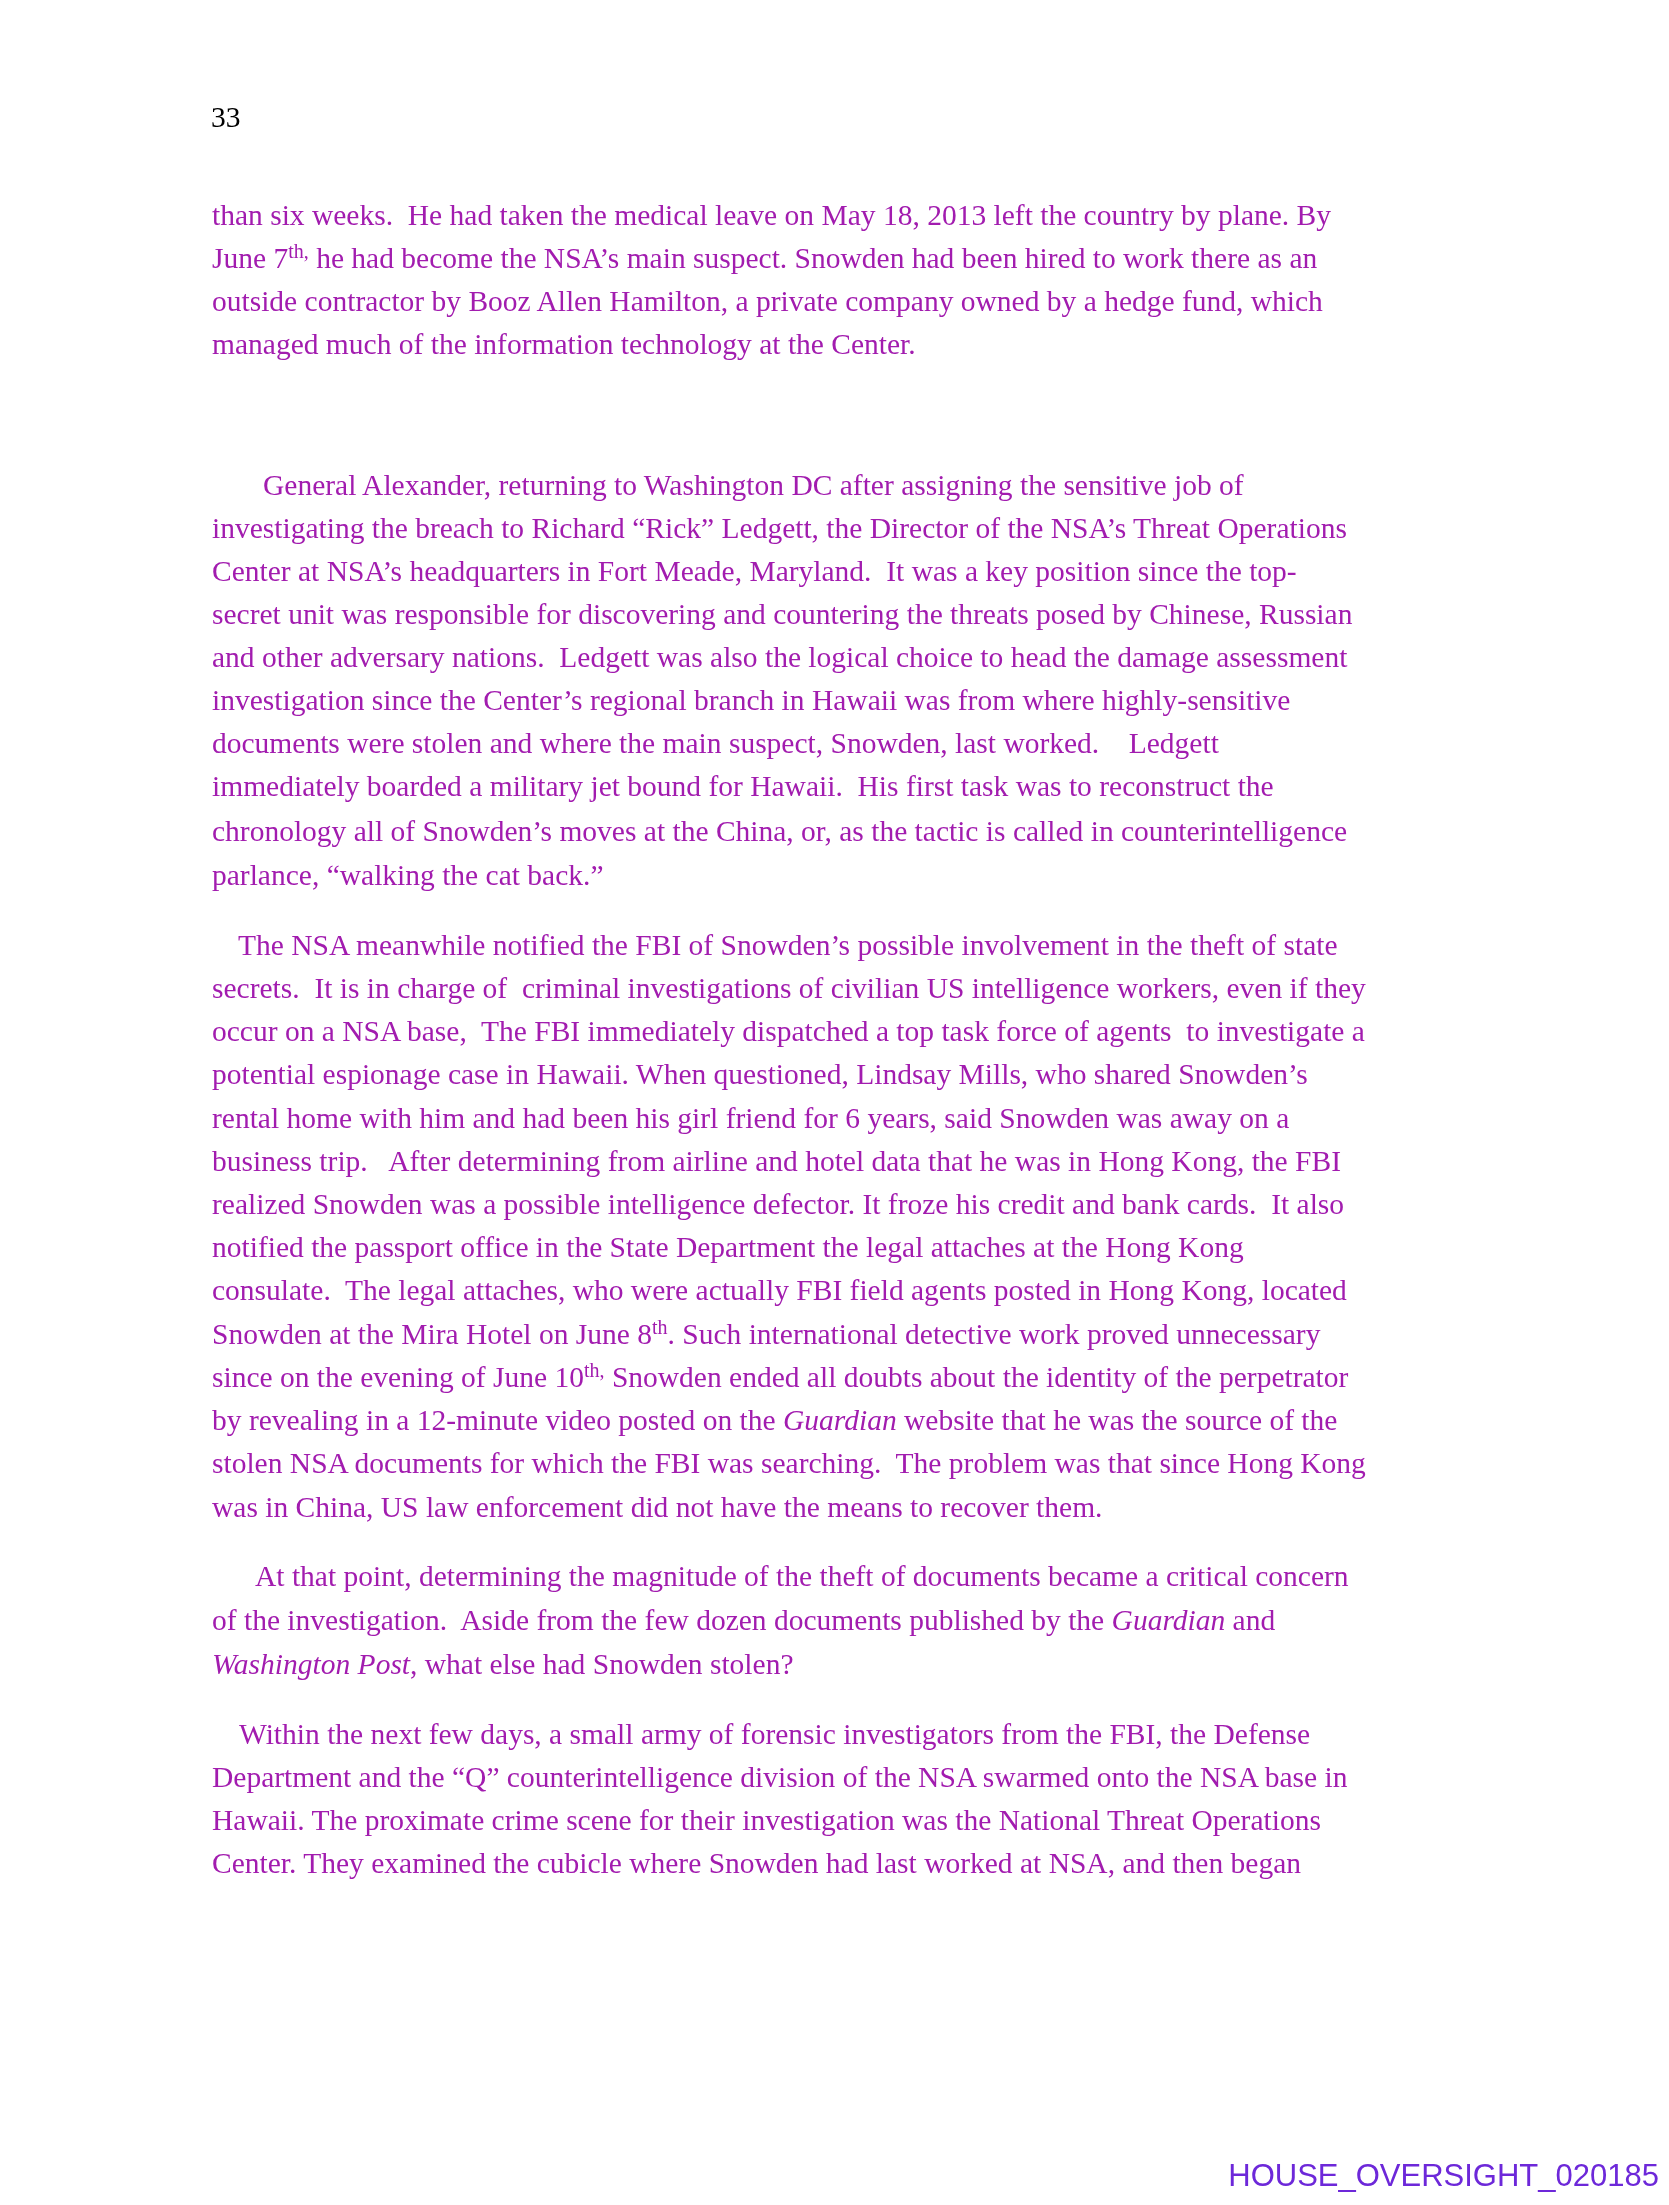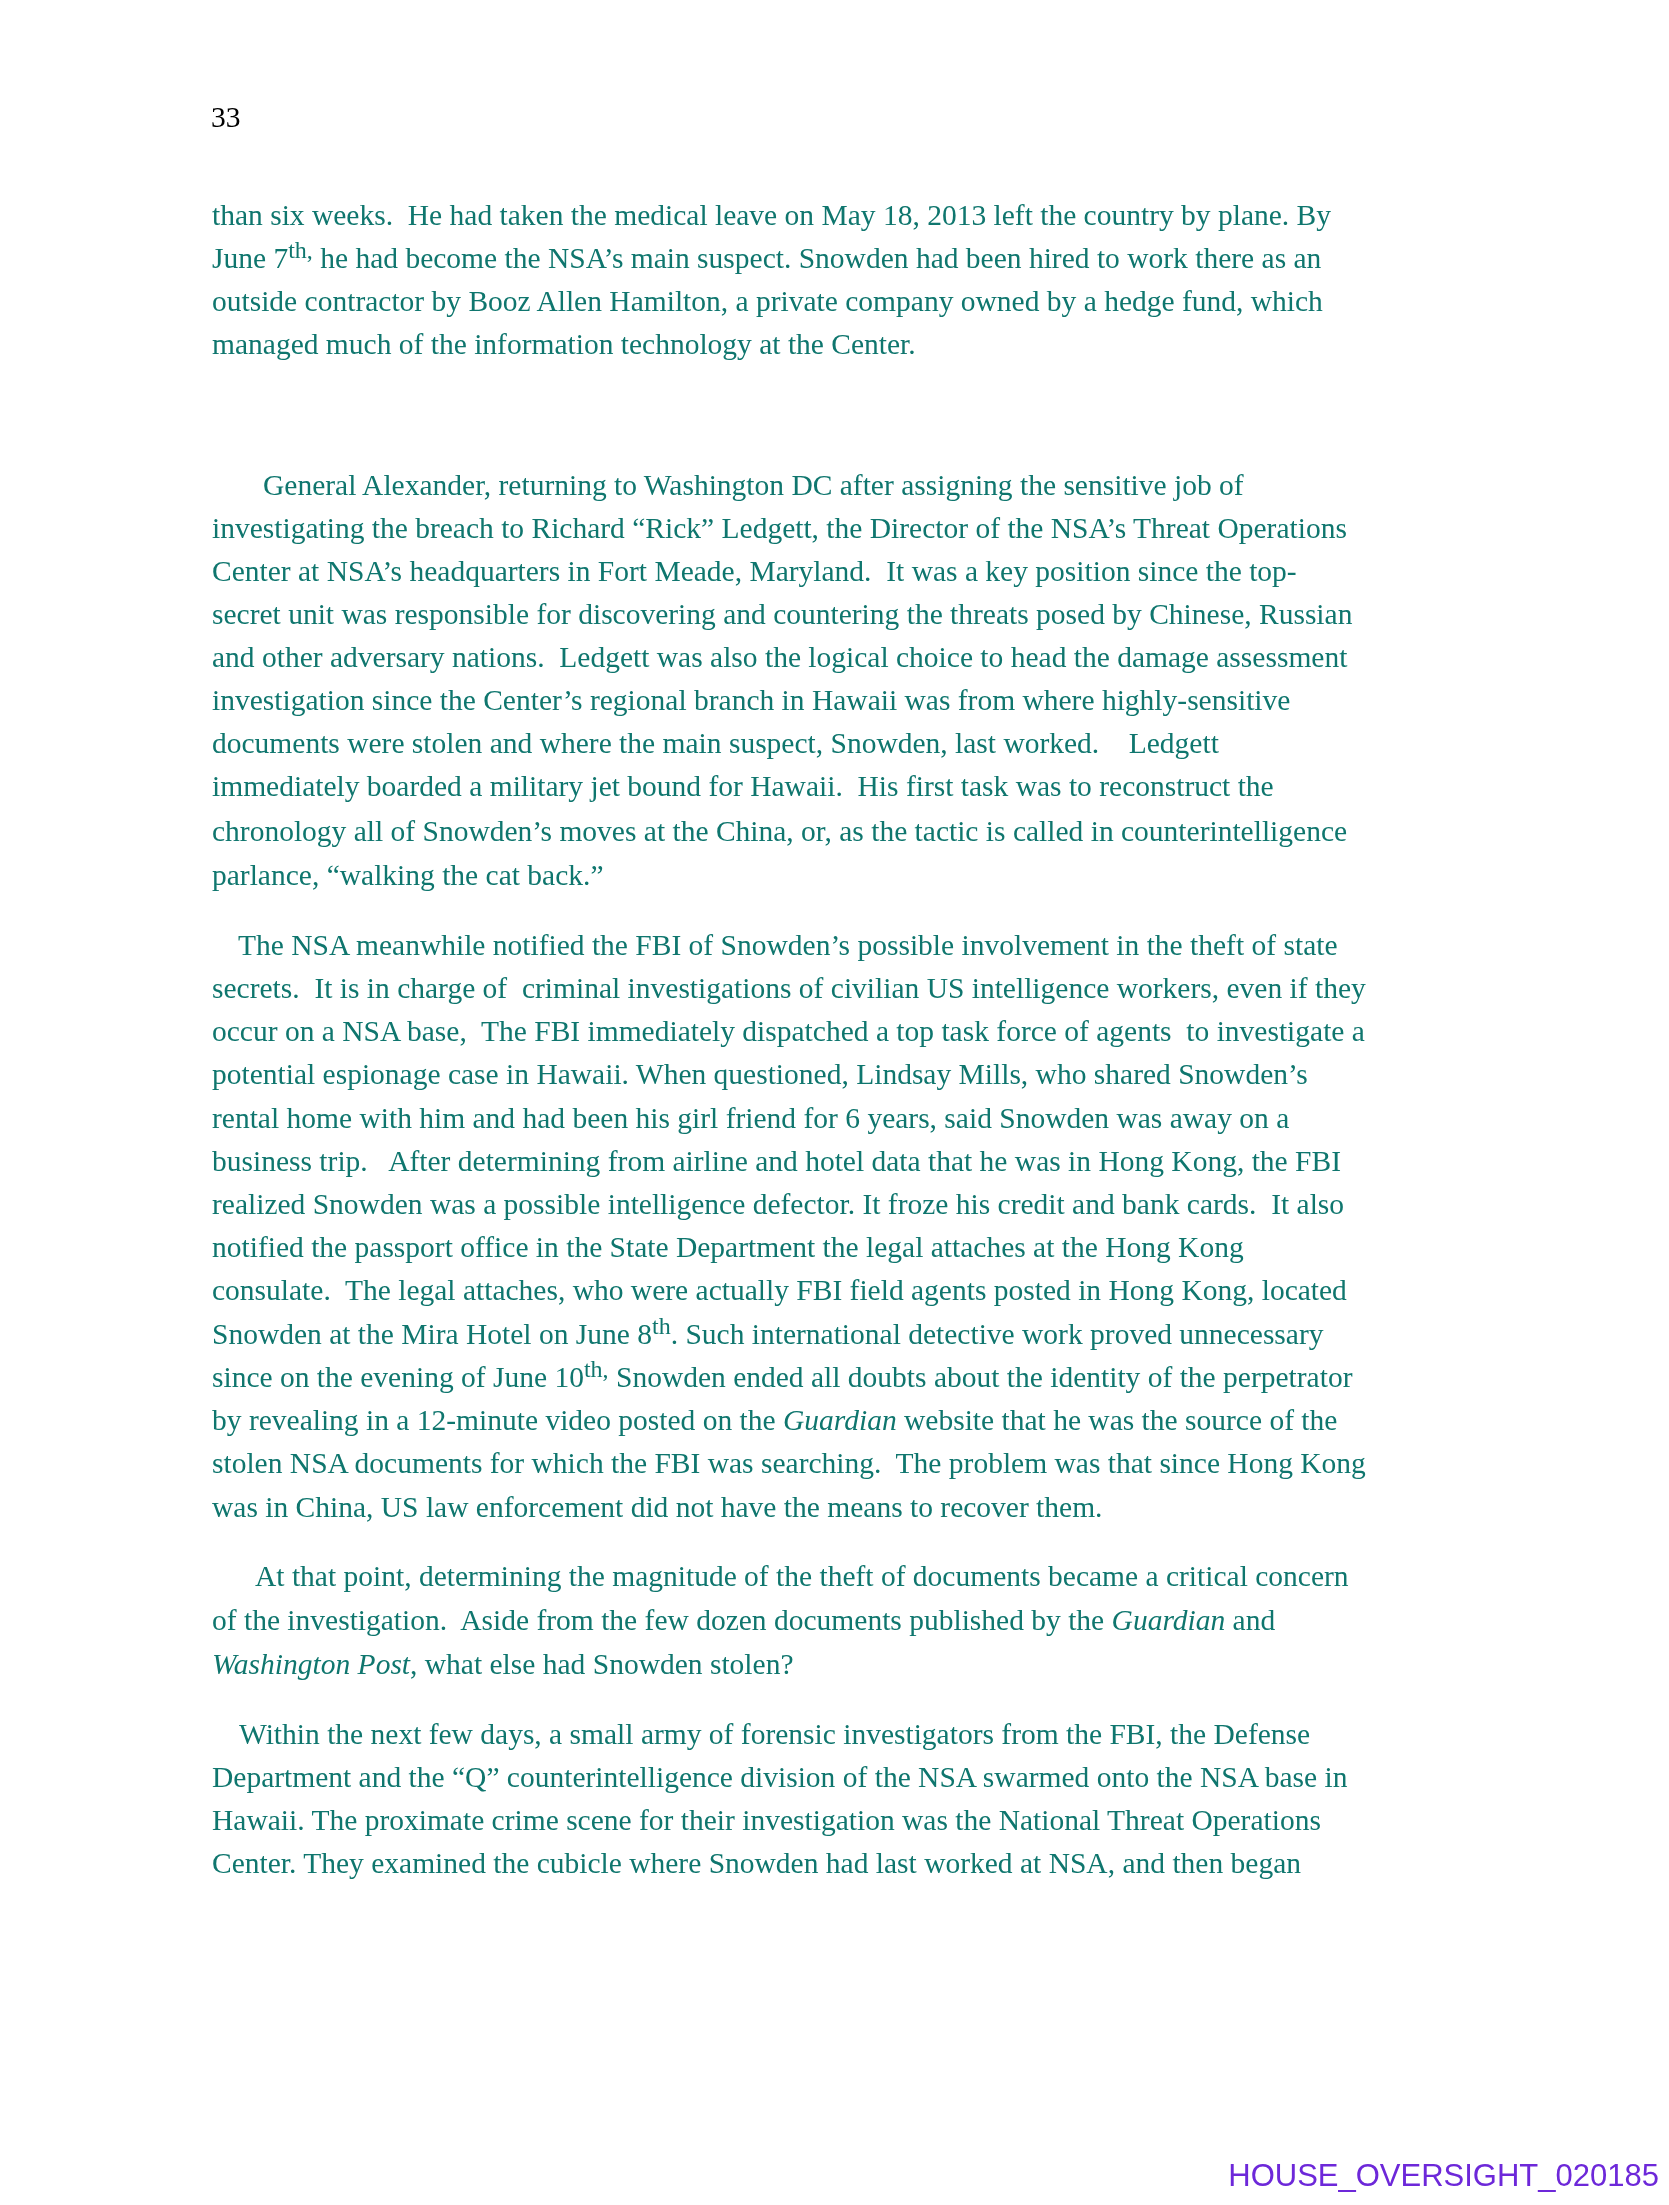--- a/index.html
+++ b/index.html
@@ -6,25 +6,25 @@
   body { width: 1669px; height: 2205px; position: relative; overflow: hidden; }
   .page { position: absolute; left: 15px; top: 0; width: 1669px; height: 2205px; background: #ffffff; }
   .page-number {
     position: absolute; left: 196px; top: 103px;
     font-family: "Liberation Serif", "DejaVu Serif", serif;
     font-size: 29.5px; line-height: 29.5px; color: #000;
   }
   .line {
     position: absolute;
     font-family: "Liberation Serif", "DejaVu Serif", serif;
-    font-size: 29.5px; line-height: 29.5px; color: #0f766e;
+    font-size: 29.5px; line-height: 29.5px; color: #a21caf;
     white-space: pre;
   }
   .line i { font-style: italic; }
-  .line sup { font-size: 24px; vertical-align: 10.5px; line-height: 0; }
+  .line sup { font-size: 20px; vertical-align: 10.5px; line-height: 0; }
   .footer-stamp {
     position: absolute; right: 25px; top: 2160px;
     font-family: "Liberation Sans", "DejaVu Sans", sans-serif;
     font-size: 31px; line-height: 31px; color: #6d28d9; letter-spacing: 0px;
   }
 </style>
 </head>
 <body>
 
 <div class="page">

